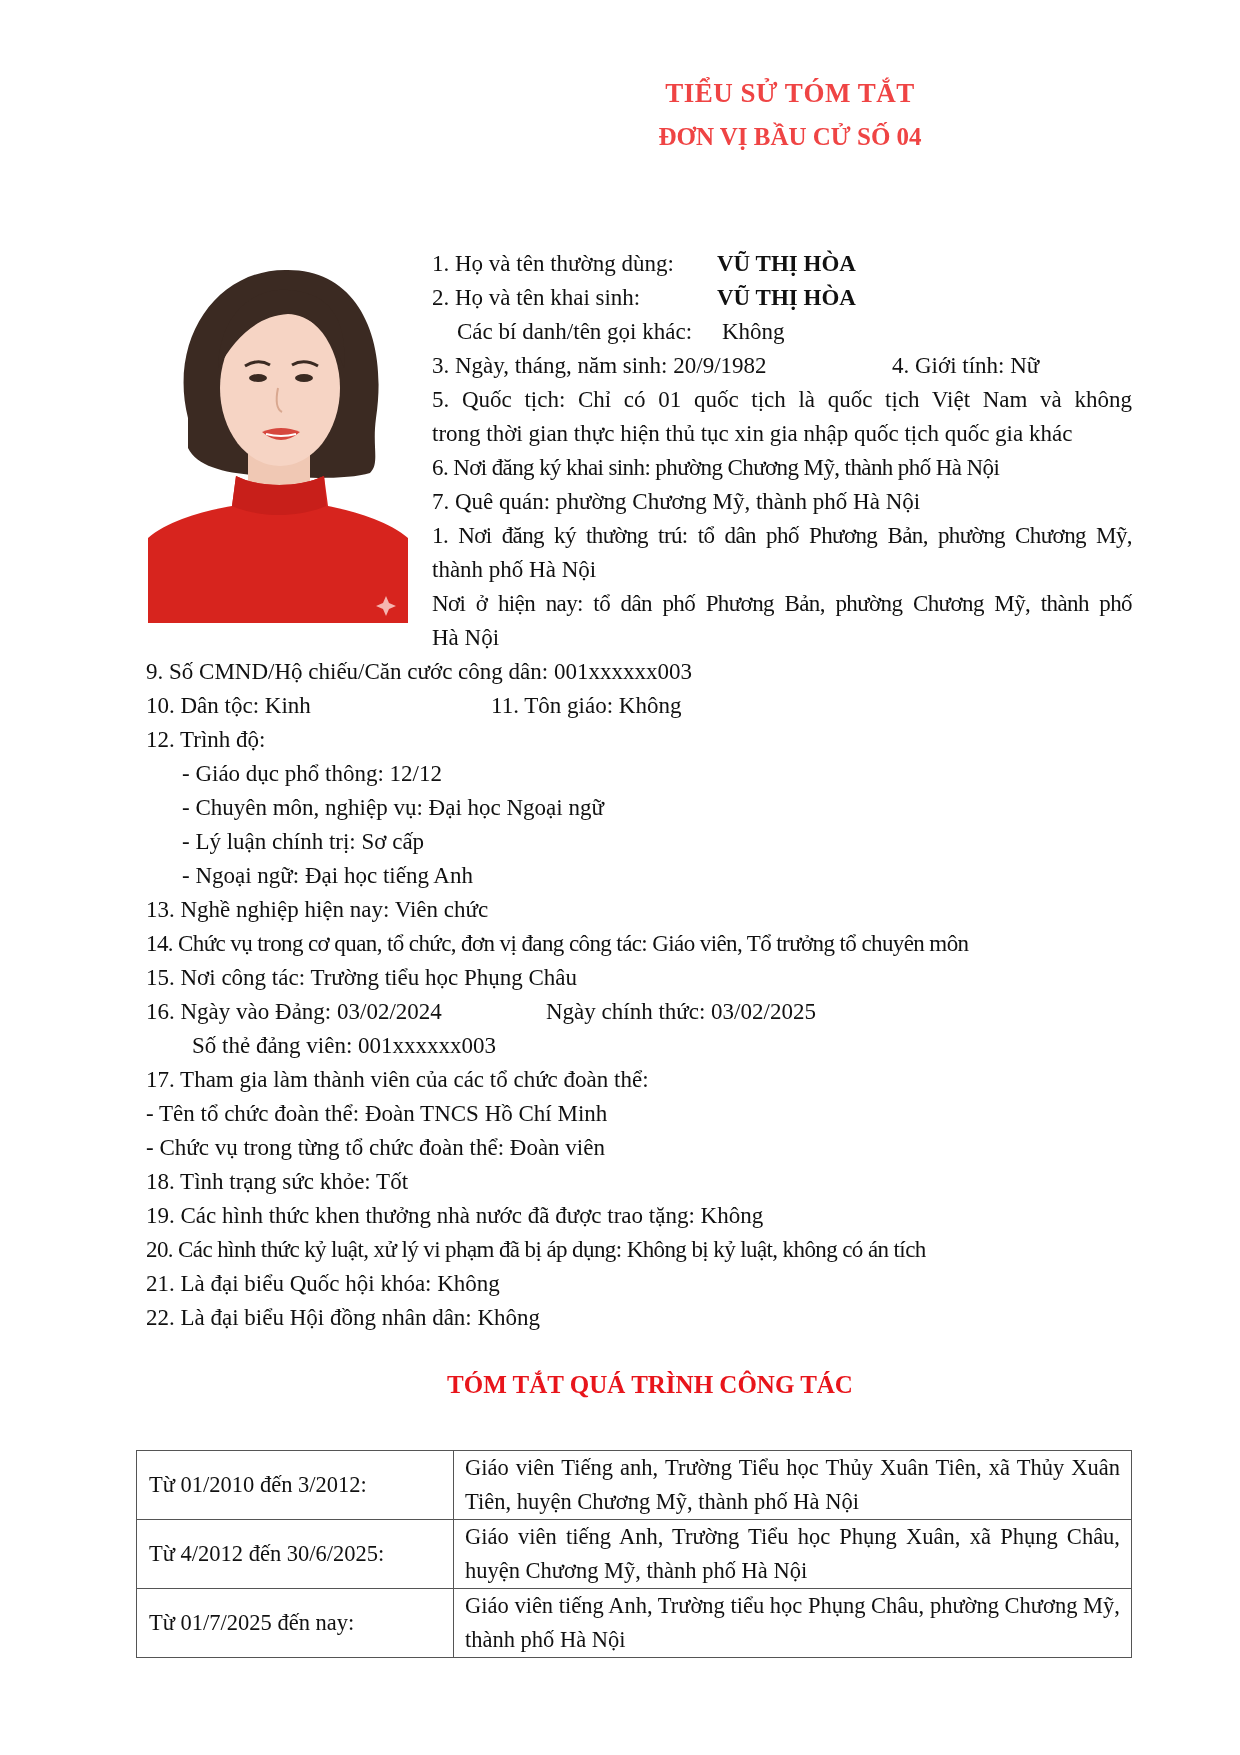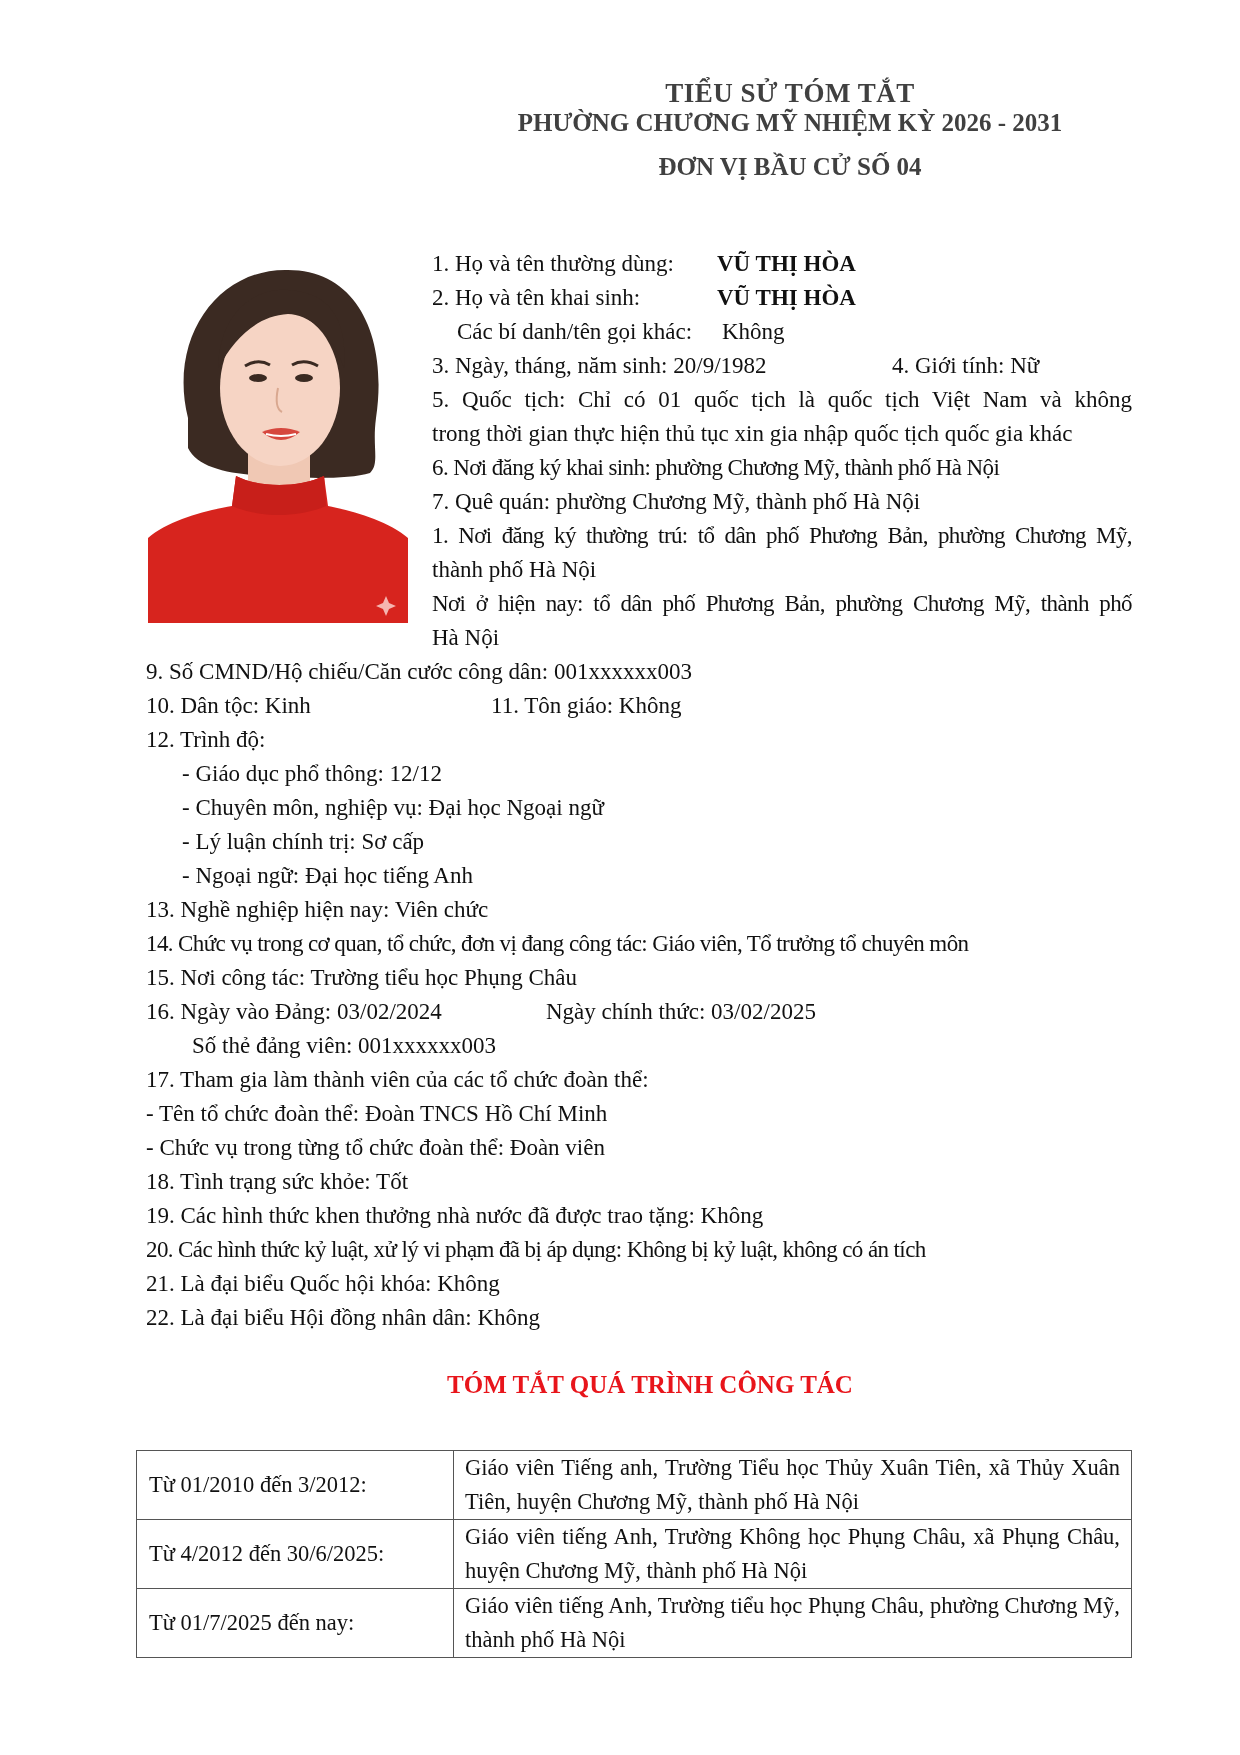--- a/index.html
+++ b/index.html
@@ -1,21 +1,21 @@
 <!DOCTYPE html>
 <html><head>
 <meta charset="utf-8">
 <style>
   html, body { margin: 0; padding: 0; background: #ffffff; }
   body {
     width: 1240px; height: 1755px; position: relative; overflow: hidden;
     font-family: "Liberation Serif", "DejaVu Serif", serif;
     color: #111111;
   }
-  .title-block { position: absolute; left: 430px; top: 78px; width: 720px; text-align: center; color: #404040; font-weight: bold; }
+  .title-block { position: absolute; left: 430px; top: 78px; width: 720px; text-align: center; color: #ef4444; font-weight: bold; }
   .title-block .t1 { font-size: 27px; line-height: 30px; letter-spacing: 0.5px; }
   .title-block .t2 { font-size: 25px; line-height: 30px; }
   .title-block .t3 { font-size: 25px; line-height: 30px; }
   .title-block .t4 { font-size: 25px; line-height: 30px; margin-top: 14px; }
 
   .photo {
     position: absolute; left: 148px; top: 248px; width: 260px; height: 375px; overflow: hidden;
     background: #ffffff;
   }
   .photo svg { display: block; }
@@ -33,21 +33,20 @@
   }
   table.work td { border: 1.5px solid #555; vertical-align: middle; padding: 13px 10px; }
   table.work td.period { width: 294px; white-space: nowrap; padding-left: 12px; }
   table.work td.desc { text-align: justify; height: 68px; padding: 0 11px; }
 </style>
 </head>
 <body>
 
 <div class="title-block">
   <div class="t1">TIỂU SỬ TÓM TẮT</div>
-  <div class="t3">PHƯỜNG CHƯƠNG MỸ NHIỆM KỲ 2026 - 2031</div>
   <div class="t4">ĐƠN VỊ BẦU CỬ SỐ 04</div>
 </div>
 
 <div class="photo">
   <svg width="260" height="375" viewBox="0 0 260 375">
     <rect width="260" height="375" fill="#ffffff"></rect>
 
     <path d="M40 170 C20 90 70 20 140 22 C210 22 240 90 228 170 C224 200 232 215 222 225 C200 232 150 230 120 228 C80 226 50 220 40 200 Z" fill="#3b2a22"></path>
 
     <rect x="100" y="195" width="62" height="50" fill="#f0c8b4"></rect>
@@ -125,20 +124,20 @@
 <div class="section-title">TÓM TẮT QUÁ TRÌNH CÔNG TÁC</div>
 
 <table class="work">
   <tbody>
       <tr>
     <td class="period">Từ 01/2010 đến 3/2012:</td>
     <td class="desc">Giáo viên Tiếng anh, Trường Tiểu học Thủy Xuân Tiên, xã Thủy Xuân Tiên, huyện Chương Mỹ, thành phố Hà Nội</td>
   </tr>
   <tr>
     <td class="period">Từ 4/2012 đến 30/6/2025:</td>
-    <td class="desc">Giáo viên tiếng Anh, Trường Không học Phụng Châu, xã Phụng Châu, huyện Chương Mỹ, thành phố Hà Nội</td>
+    <td class="desc">Giáo viên tiếng Anh, Trường Tiểu học Phụng Xuân, xã Phụng Châu, huyện Chương Mỹ, thành phố Hà Nội</td>
   </tr>
   <tr>
     <td class="period">Từ 01/7/2025 đến nay:</td>
     <td class="desc">Giáo viên tiếng Anh, Trường tiểu học Phụng Châu, phường Chương Mỹ,  thành phố Hà Nội</td>
   </tr>
 </tbody>
   </table>
 
 </body></html>

